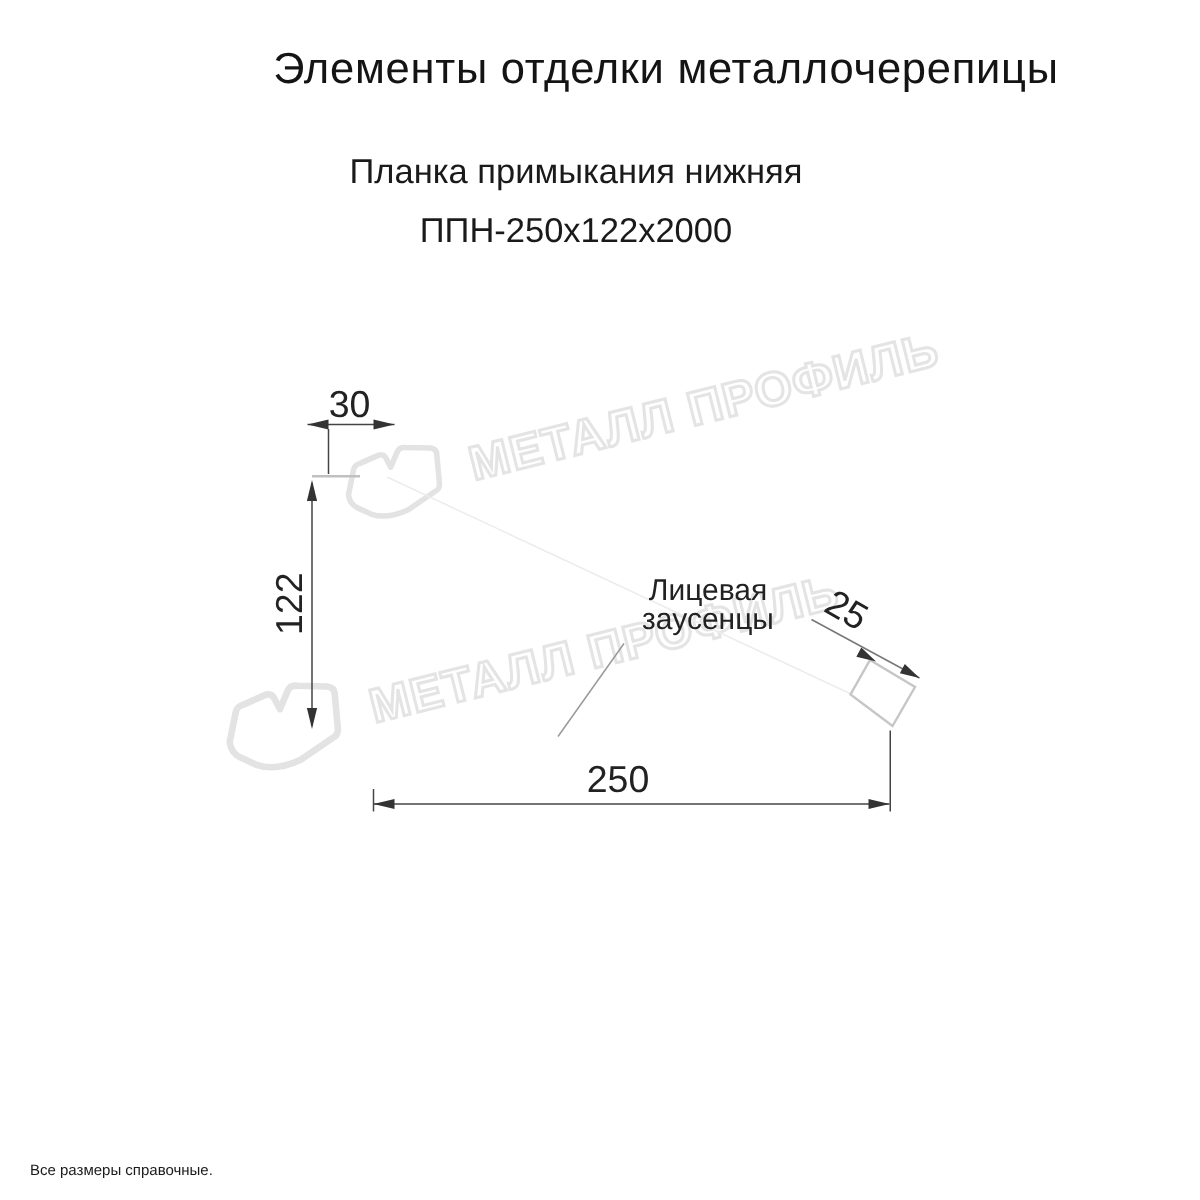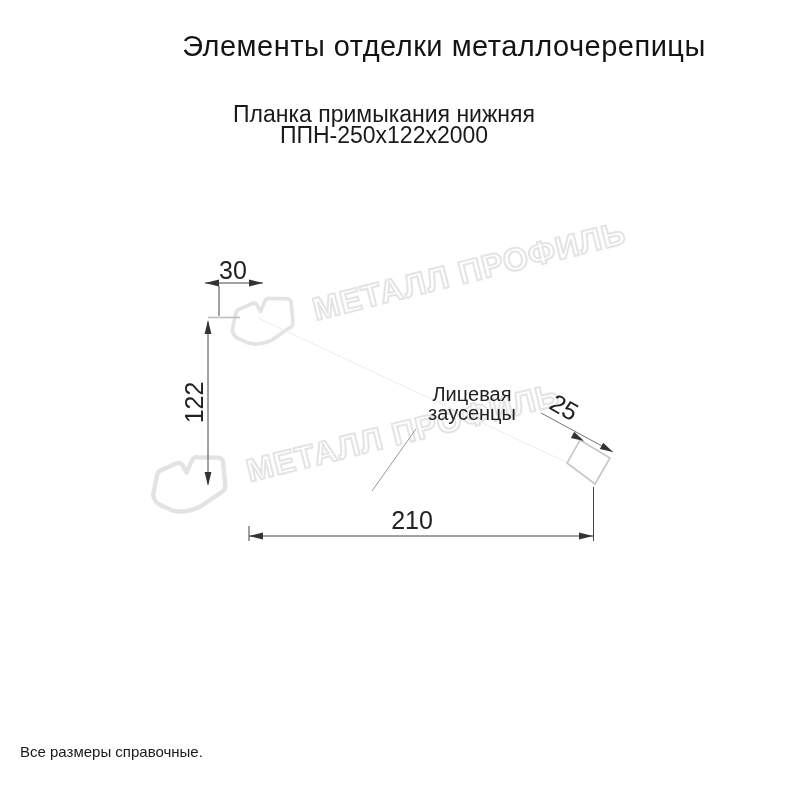--- a/index.html
+++ b/index.html
@@ -5,21 +5,21 @@
   html,body{margin:0;padding:0;background:#fff;}
   #canvas{
     position:relative;width:800px;height:800px;background:#fff;overflow:hidden;
     font-family:"Liberation Sans", sans-serif;color:#111;
   }
   .abs{position:absolute;}
   .title{width:800px;text-align:center;font-size:29px;letter-spacing:.5px;color:#141414;padding-left:44px;}
   .subtitle{width:768px;text-align:center;font-size:23px;color:#1a1a1a;}
   .dim-label{font-size:25px;color:#222;text-align:center;}
   .face-label{font-size:20px;line-height:19px;color:#222;text-align:center;}
-  .footer-line{font-size:15px;color:#1a1a1a;}
+  .footer-line{font-size:10px;color:#1a1a1a;margin-top:32px;}
   .watermark{
     display:flex;align-items:center;gap:14px;
     transform:rotate(-14deg);transform-origin:0 50%;
     pointer-events:none;
   }
   .wm-text{
     font-size:32px;font-weight:700;letter-spacing:1px;white-space:nowrap;
     color:#ffffff;-webkit-text-stroke:2px #e4e4e4;
   }
   svg{display:block;}
@@ -80,25 +80,25 @@
       <line x1="249" y1="536" x2="593" y2="536"></line>
       <line x1="593.5" y1="487" x2="593.5" y2="541"></line>
       <line x1="249" y1="526" x2="249" y2="541"></line>
       <polygon points="249,536 263,532.6 263,539.4" fill="#333" stroke="none"></polygon>
       <polygon points="593,536 579,532.6 579,539.4" fill="#333" stroke="none"></polygon>
     </g>
   </svg>
 
   <div class="abs title" style="top:30px;left:0;">Элементы отделки металлочерепицы</div>
   <div class="abs subtitle" style="top:101px;left:0;">Планка примыкания нижняя</div>
-  <div class="abs subtitle" style="top:122px;left:0;">ППН-250х122х2000</div>
+  <div class="abs subtitle" style="top:140px;left:0;">ППН-250х122х2000</div>
 
   <div class="abs dim-label" style="left:213px;top:256px;width:40px;">30</div>
   <div class="abs dim-label" style="left:154px;top:388px;width:80px;transform:rotate(-90deg);">122</div>
-  <div class="abs dim-label" style="left:372px;top:506px;width:80px;">210</div>
+  <div class="abs dim-label" style="left:372px;top:506px;width:80px;">250</div>
   <div class="abs dim-label" style="left:543px;top:393px;width:42px;transform:rotate(30deg);">25</div>
 
   <div class="abs face-label" style="left:427px;top:385px;width:90px;">
     <div>Лицевая</div>
     <div>заусенцы</div>
   </div>
 
   <div class="abs footer-line" style="left:20px;top:743px;">Все размеры справочные.</div>
 
 </div>

